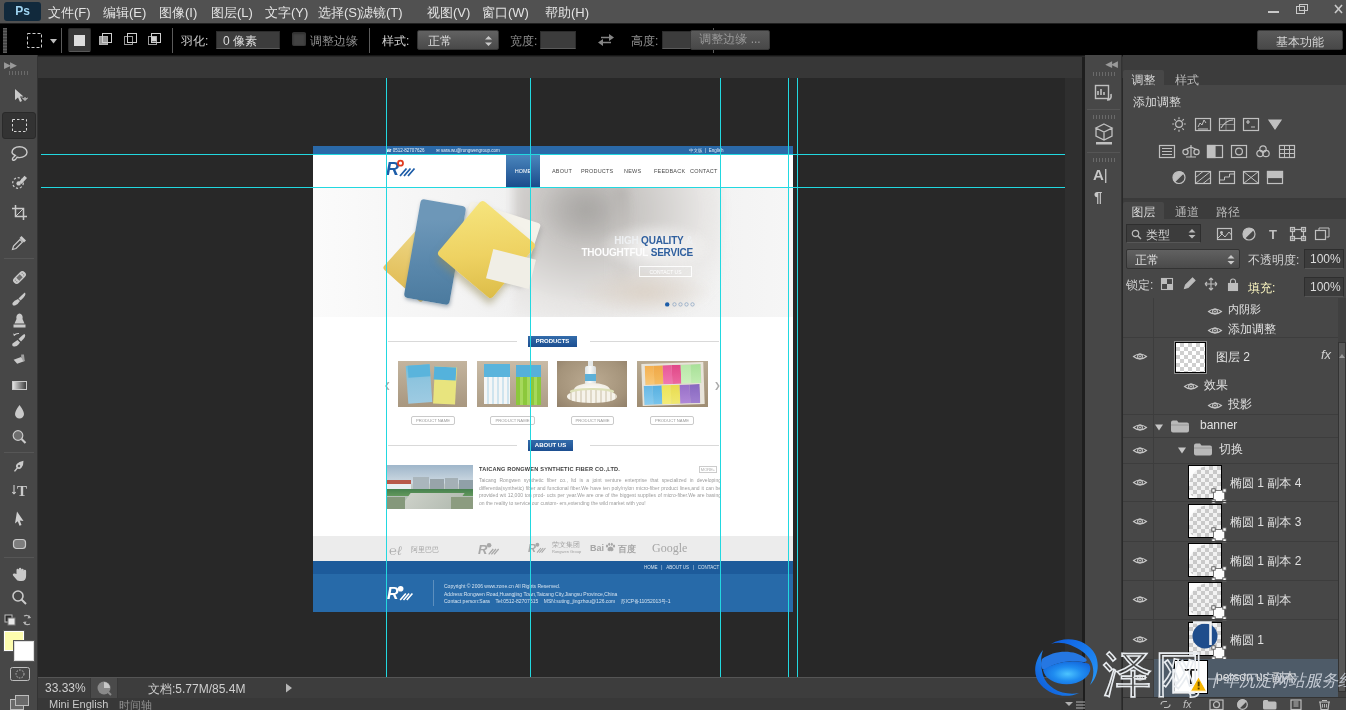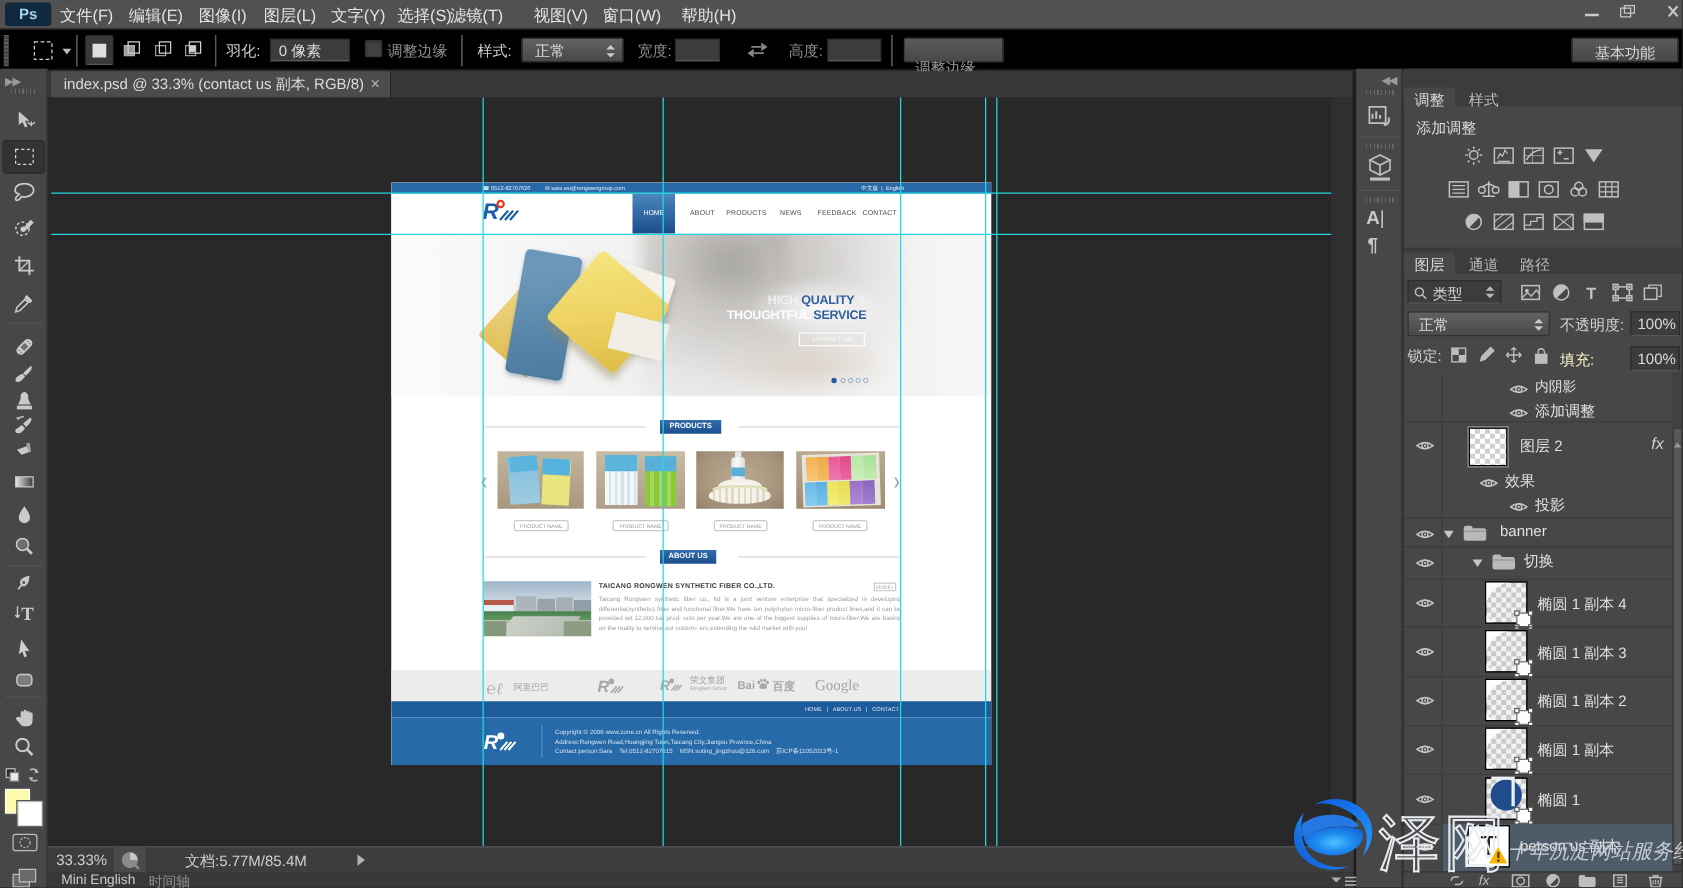--- a/index.html
+++ b/index.html
@@ -98,25 +98,24 @@
  </div>
  <div class="olabel odim" style="left:510px">宽度:</div>
  <div class="obox" style="left:540px;width:36px"></div>
  <svg style="position:absolute;left:597px;top:8px" width="18" height="16" viewBox="0 0 18 16">
         <path d="M4 5.5 h8 M6 10.5 h8" stroke="#858585" stroke-width="1.5"></path>
         <path d="M12 2 l5 3.5 -5 3.5z M6 7 l-5 3.5 5 3.5z" fill="#858585"></path>
       </svg>
  <div class="olabel odim" style="left:631px">高度:</div>
  <div class="obox" style="left:662px;width:43px"></div>
  <div class="osep" style="left:713px"></div>
- <div class="obtn" style="left:723px;width:80px;padding-top:15px">调整边缘 ...</div>
+ <div class="obtn" style="left:690px;width:80px;padding-top:0">调整边缘 ...</div>
  <div class="obtn" style="left:1257px;width:86px;color:#d6d6d6;padding-top:3px">基本功能</div>
 </div>
 <div class="abs" id="tabbar"></div>
-<div id="doctab">index.psd @ 33.3% (contact us 副本, RGB/8) <span style="color:#b5b5b5;font-size:13px;position:absolute;right:8px;top:0">×</span></div>
 <div class="abs" id="canvas">
 <div id="page" style="position:absolute;left:275px;top:68px;width:480px;height:466px;background:#fff;overflow:hidden">
 
  <div class="abs" style="left:0;top:0;width:480px;height:9px;background:#2a69a8;color:#e8f0f8;font-size:4.5px">
   <span style="position:absolute;left:73px;top:2px">☎ 0512-82707626</span>
   <span style="position:absolute;left:123px;top:2px">✉ sara.wu@rongwengroup.com</span>
   <span style="position:absolute;left:376px;top:2px">中文版&nbsp;&nbsp;|&nbsp;&nbsp;English</span>
  </div>
 
  <div class="abs" style="left:0;top:9px;width:480px;height:32px;background:#fff"></div>

